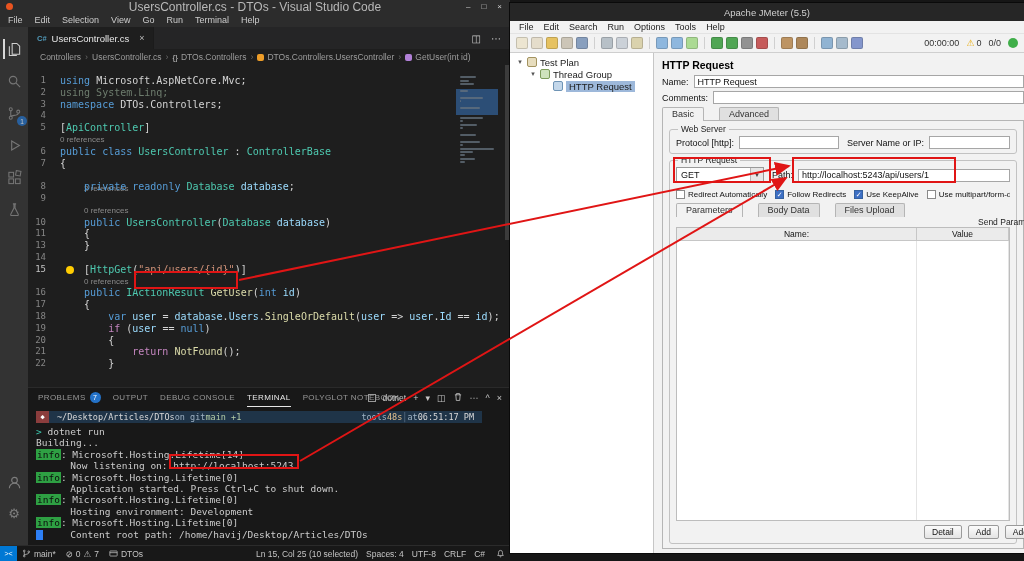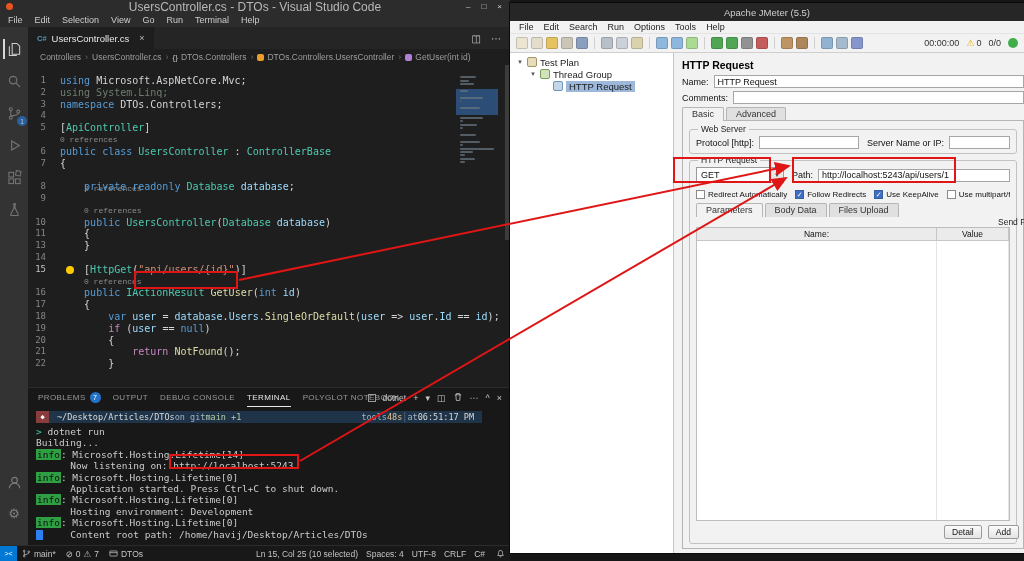--- a/index.html
+++ b/index.html
@@ -33,21 +33,21 @@
 .bc-sep{color:#686868;font-size:9px;margin:0 1px}
 .bc-glyph{color:#c5c5c5;font-size:8px}
 .bc-badge{width:7px;height:7px;border-radius:2px;display:inline-block;flex:none}
 .bc-badge.cls{background:#ee9d28}
 .bc-badge.mth{background:#b180d7}
 .vs-code{flex:1;position:relative;overflow:hidden;background:#1e1e1e;padding-top:10px}
 .crow{display:flex;height:11.8px;line-height:11.8px;font-family:"DejaVu Sans Mono",monospace;font-size:10px;white-space:pre;position:relative}
 .crow .ln{width:26px;flex:none;text-align:right;padding-right:8px;color:#858585;font-size:9px;font-family:"DejaVu Sans Mono",monospace}
 .crow.cur .ln{color:#c6c6c6}
 .ctext{flex:none;margin-left:6px}
-.lens-text{color:#8a8a8a;font-size:8px;font-family:Liberation Mono, monospace;margin-left:6px}
+.lens-text{color:#8a8a8a;font-size:8px;font-family:Liberation Sans, sans-serif;margin-left:6px}
 .c-kw{color:#569cd6}.c-ct{color:#c586c0}.c-ty{color:#4ec9b0}.c-me{color:#dcdcaa}
 .c-v{color:#9cdcfe}.c-st{color:#ce9178}.c-p{color:#d4d4d4}.c-dim{color:#6e7d6e}
 .c-tw{color:#cccccc}.c-tp{color:#3dc9b0}
 .c-ib{background:#2ea043;color:#0c0c0c;padding:0 1px}
 .bulb{position:absolute;left:38px;top:2px;width:8px;height:8px;border-radius:50%;background:#ffcc02}
 .minimap{position:absolute;top:10px;right:14px;width:38px}
 .mm-bar{height:2px;margin:1.4px 0 0 2px;background:#66737f;opacity:.75;border-radius:1px}
 .mm-view{position:absolute;top:14px;left:-2px;width:42px;height:26px;background:rgba(56,118,191,.55)}
 .vs-scrollbar{position:absolute;top:0;right:0;width:5px;height:175px;background:rgba(150,150,150,.25)}
 .vs-panel{height:158px;flex:none;background:#181818;border-top:1px solid #2a2a2a;display:flex;flex-direction:column}
@@ -85,35 +85,35 @@
 .jm-menubar{height:13px;background:#f2f2f2;display:flex;align-items:center;padding-left:4px;flex:none;border-bottom:1px solid #e3e3e3}
 .jm-menu-item{font-size:9px;color:#222;padding:0 5px}
 .jm-toolbar{height:19px;background:#f2f2f2;border-bottom:1px solid #cfcfcf;display:flex;align-items:center;padding:0 6px;gap:3px;flex:none}
 .jm-tool{width:12px;height:12px;border-radius:2px;flex:none;opacity:.92;border:1px solid rgba(0,0,0,.18)}
 .jm-tool-sep{width:1px;height:12px;background:#d0d0d0;margin:0 3px;flex:none}
 .jm-tb-right{margin-left:auto;display:flex;align-items:center;gap:7px;font-size:9px;color:#333;white-space:nowrap}
 .jm-warn{display:flex;gap:2px;align-items:center}
 .warn-tri{color:#e8a800;font-size:9px}
 .jm-green{width:10px;height:10px;border-radius:50%;background:#3fae49;flex:none}
 .jm-body{flex:1;display:flex;min-height:0}
-.jm-tree{width:164px;background:#ffffff;border-right:1px solid #c6c6c6;padding-top:3px;flex:none;overflow:hidden}
+.jm-tree{width:144px;background:#ffffff;border-right:1px solid #c6c6c6;padding-top:3px;flex:none;overflow:hidden}
 .tree-row{height:12px;display:flex;align-items:center;gap:3px;font-size:9.5px;color:#1a1a1a;white-space:nowrap}
 .tree-exp{width:8px;font-size:7px;color:#555;text-align:center;flex:none}
 .tree-icon{width:10px;height:10px;border-radius:2px;flex:none}
 .icon-test-plan{background:#e7ddbe;border:1px solid #a39360}
 .icon-thread-group{background:#cfe3bd;border:1px solid #7d9c5b}
 .icon-http-request{background:#c3d7ea;border:1px solid #6f94b5}
 .tree-label.sel{background:#9db8da;padding:0 3px}
 .jm-config{flex:1;min-width:0;padding:6px 0 4px 8px;display:flex;flex-direction:column;overflow:hidden}
 .jm-cfg-title{font-size:10.5px;font-weight:bold;color:#000;margin-bottom:4px;flex:none}
 .jm-row{display:flex;align-items:center;margin-bottom:3px;flex:none}
 .jm-label{font-size:9px;color:#111;margin-right:5px;flex:none}
 .jm-input{flex:1;height:13px;background:#fff;border:1px solid #a6a6a6;font-size:9px;font-family:"Liberation Sans",sans-serif;padding:0 3px;color:#111;min-width:0}
 .jm-tabs{display:flex;flex:none}
-.jm-tabbtn{font-size:9px;padding:1px 9px 2px 9px;border:1px solid #b5b5b5;border-bottom:none;background:#e0e0e0;color:#333;border-radius:2px 2px 0 0;margin-right:2px}
+.jm-tabbtn{font-size:9px;padding:1px 9px 2px 9px;border:1px solid #b5b5b5;border-bottom:none;background:#e0e0e0;color:#333;border-radius:2px 2px 0 0;margin-right:15px}
 .jm-tabbtn.active{background:#f2f2f2;position:relative;z-index:2}
 .jm-basicbox{border:1px solid #b5b5b5;margin-top:-1px;flex:1;display:flex;flex-direction:column;padding:8px 6px 4px 6px;min-height:0}
 .jm-group{border:1px solid #c2c2c2;border-radius:3px;position:relative;padding:6px 6px 4px 6px;margin-bottom:6px;flex:none}
 .jm-group-title{position:absolute;top:-6px;left:8px;background:#f2f2f2;font-size:8.5px;color:#222;padding:0 3px}
 .jm-reqgroup{flex:1;display:flex;flex-direction:column;min-height:0;margin-bottom:0}
 .jm-combo{width:88px;height:16px;background:#fff;border:1px solid #9a9a9a;display:flex;align-items:center;flex:none}
 .jm-combo-text{flex:1;font-size:9px;padding-left:4px;color:#111}
 .jm-combo-btn{width:13px;height:100%;background:#e6e6e6;border-left:1px solid #b5b5b5;display:flex;align-items:center;justify-content:center;font-size:6px;color:#444}
 .jm-checkrow{display:flex;align-items:center;gap:8px;margin:7px 0 2px 0;white-space:nowrap;overflow:hidden;flex:none}
 .jm-check{display:flex;align-items:center;gap:3px;flex:none}

